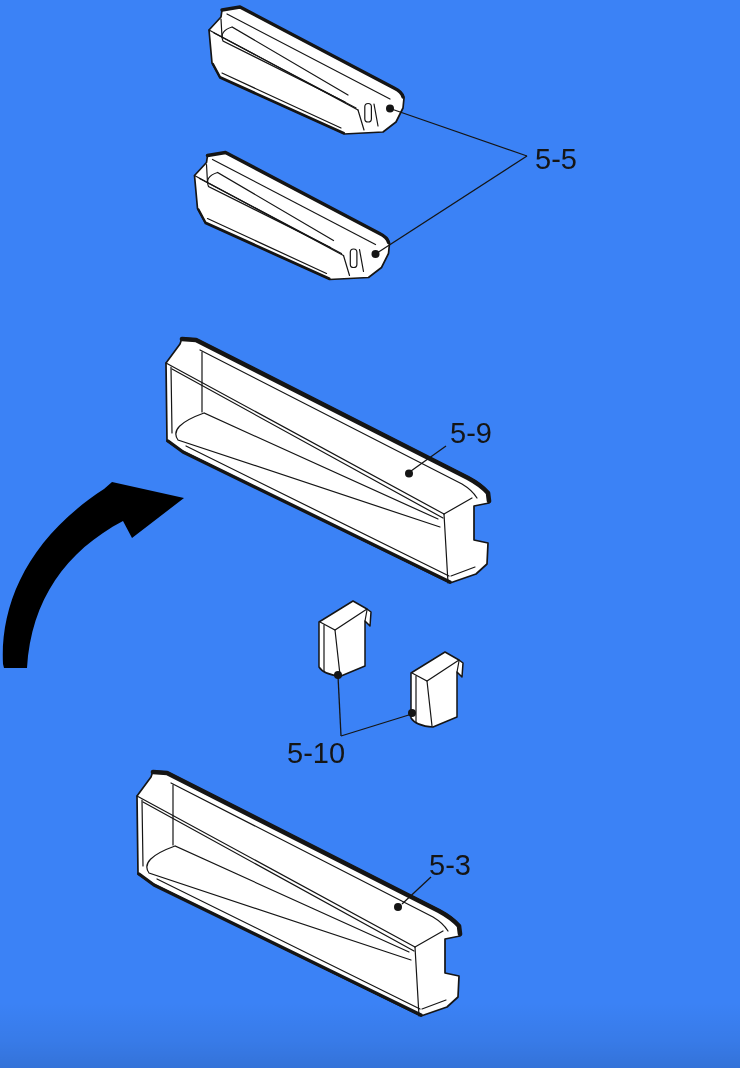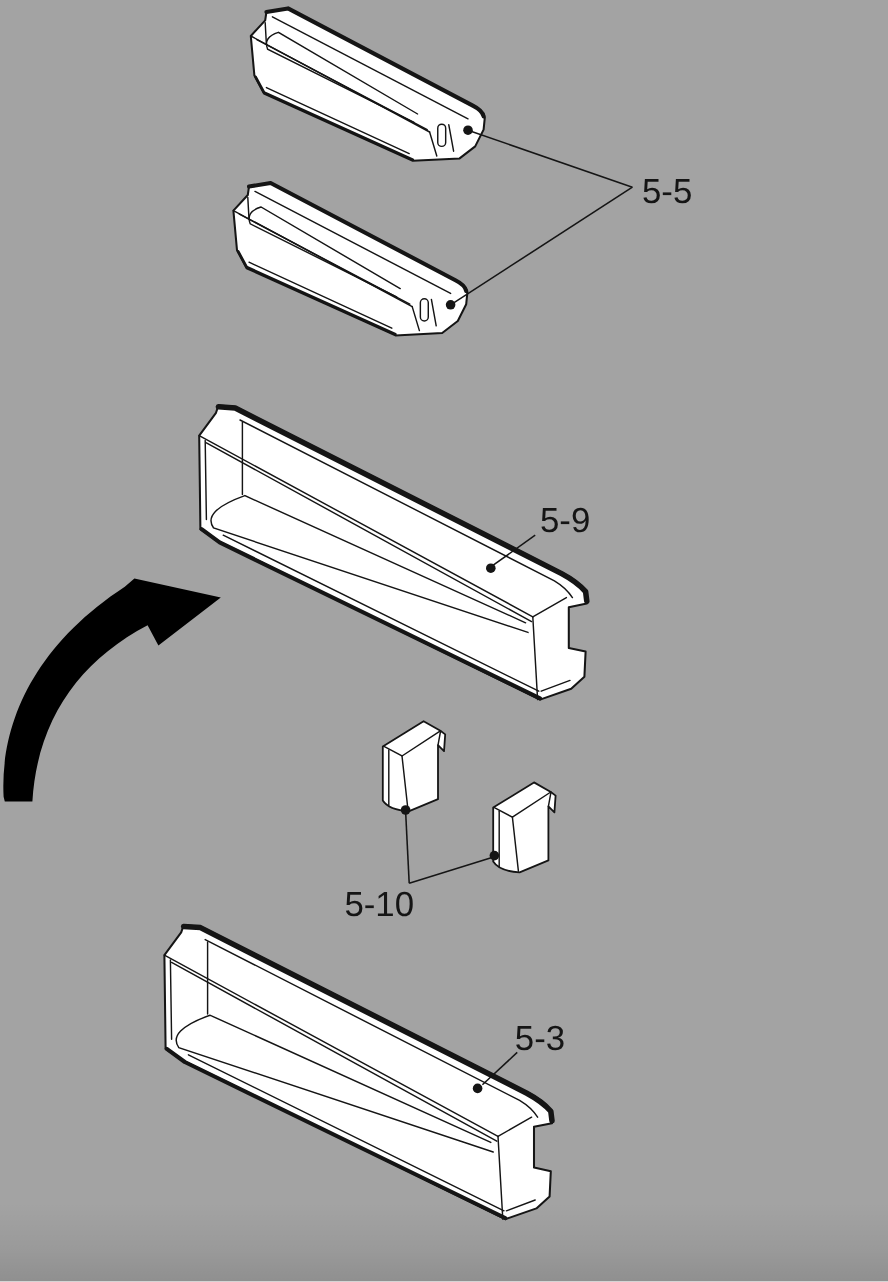--- a/index.html
+++ b/index.html
@@ -1,19 +1,19 @@
 <!DOCTYPE html>
 <html><head>
 <meta charset="utf-8">
 <style>
   html,body{margin:0;padding:0;background:#ffffff;}
   .canvas{
     position:relative;
     width:740px;height:1068px;
-    background:#a3a3a3;
+    background:#3b82f6;
     overflow:hidden;
     font-family:"Liberation Sans",sans-serif;
   }
   svg.diagram{position:absolute;left:0;top:0;}
   
   .fillw{fill:#ffffff;stroke:#151515;stroke-width:1.7;stroke-linejoin:round;}
   .clipw{fill:#ffffff;stroke:#151515;stroke-width:1.5;stroke-linejoin:round;}
   .t1{fill:none;stroke:#151515;stroke-width:1.2;stroke-linecap:round;}
   .t2{fill:none;stroke:#151515;stroke-width:2.2;stroke-linecap:round;}
   .t3{fill:none;stroke:#151515;stroke-width:3.4;stroke-linecap:round;stroke-linejoin:round;}

